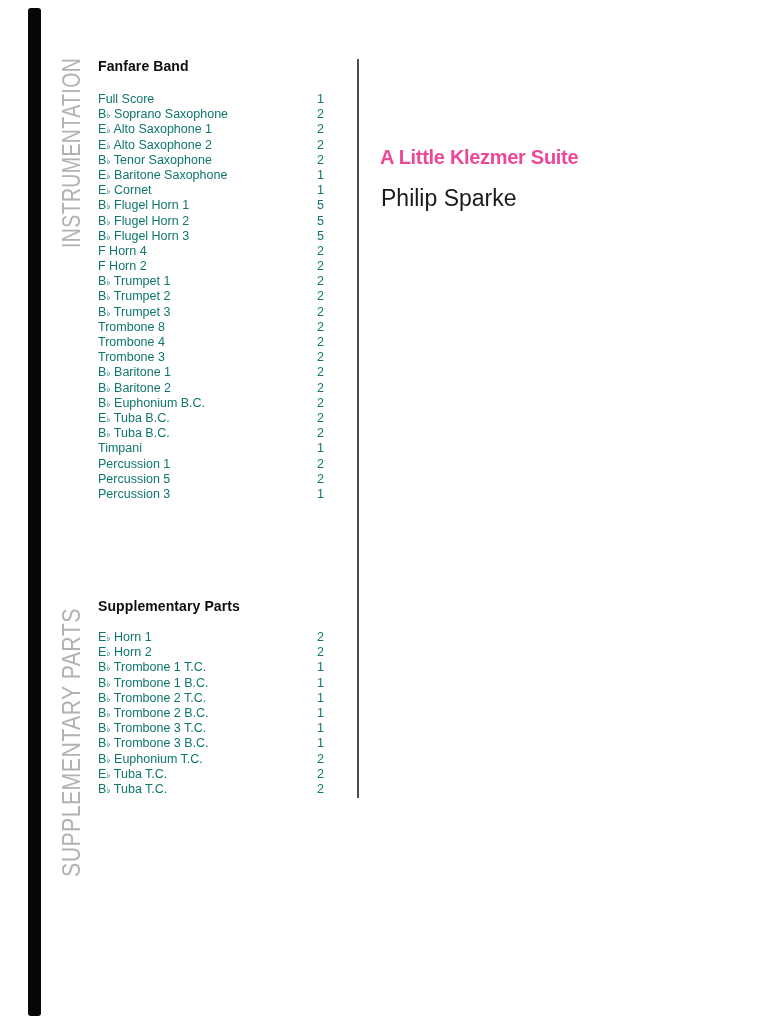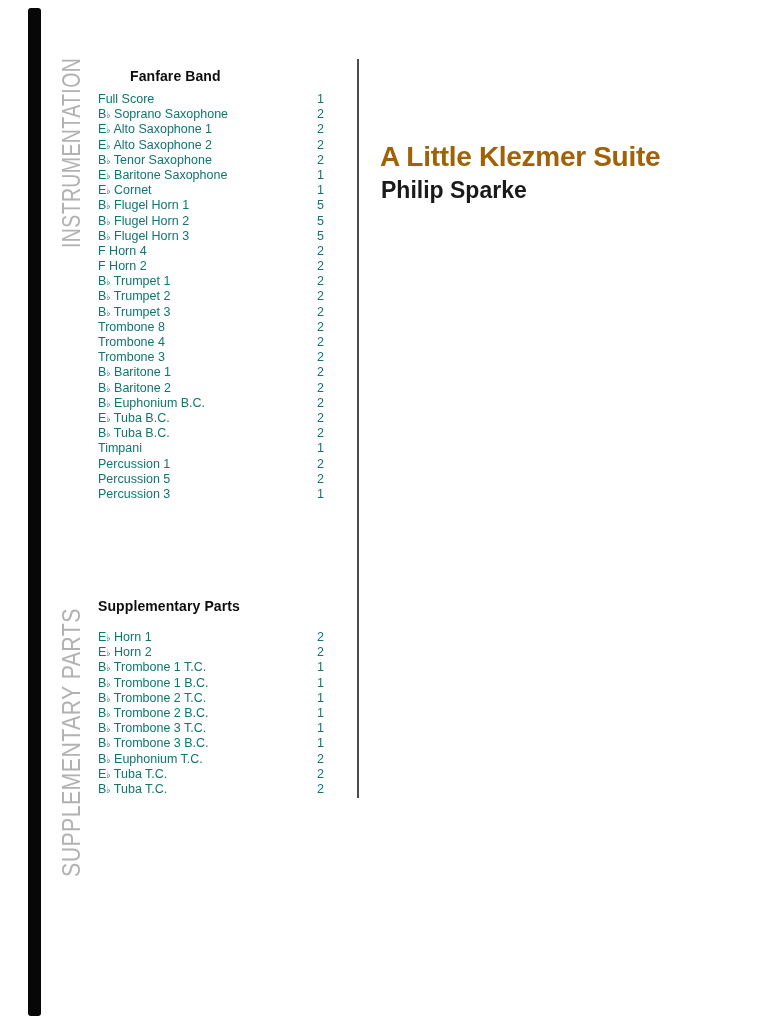--- a/index.html
+++ b/index.html
@@ -35,21 +35,21 @@
   .vlabel.suppl{
     left:58px;top:877px;width:340px;
     transform:rotate(-90deg) scaleX(0.82);
   }
 
   .sec-heading{
     position:absolute;left:98px;
     font-size:14px;font-weight:bold;color:#0d0d0d;
     line-height:16px;letter-spacing:0.1px;
   }
-  #heading1{top:68px;margin-left:32px;}
+  #heading1{top:58px;}
   #heading2{top:598px;}
 
   .list{position:absolute;left:98px;width:226px;}
   #list1{top:92px;}
   #list2{top:630px;}
   .row{
     display:flex;justify-content:space-between;align-items:baseline;
     height:15.2px;line-height:15.2px;
     font-size:12.5px;color:#0f766e;
   }
@@ -57,26 +57,26 @@
   .row .part-count{text-align:right;min-width:14px;}
   .flat{font-size:0.72em;}
 
   .divider{
     position:absolute;left:357px;top:59px;width:1.5px;height:739px;
     background:#4d4d4d;
   }
 
   .work-title{
     position:absolute;left:380px;top:141px;
-    font-size:28px;font-weight:bold;color:#a16207;
+    font-size:20px;font-weight:bold;color:#ec4899;
     letter-spacing:-0.3px;line-height:32px;white-space:nowrap;
   }
   .composer{
-    position:absolute;left:381px;top:176px;
-    font-size:23px;font-weight:bold;color:#1a1a1a;
+    position:absolute;left:381px;top:184px;
+    font-size:23px;font-weight:normal;color:#1a1a1a;
     line-height:28px;white-space:nowrap;
   }
 </style>
 </head>
 <body>
 
 <div class="page">
 
   <div class="edge-bar"></div>
 

